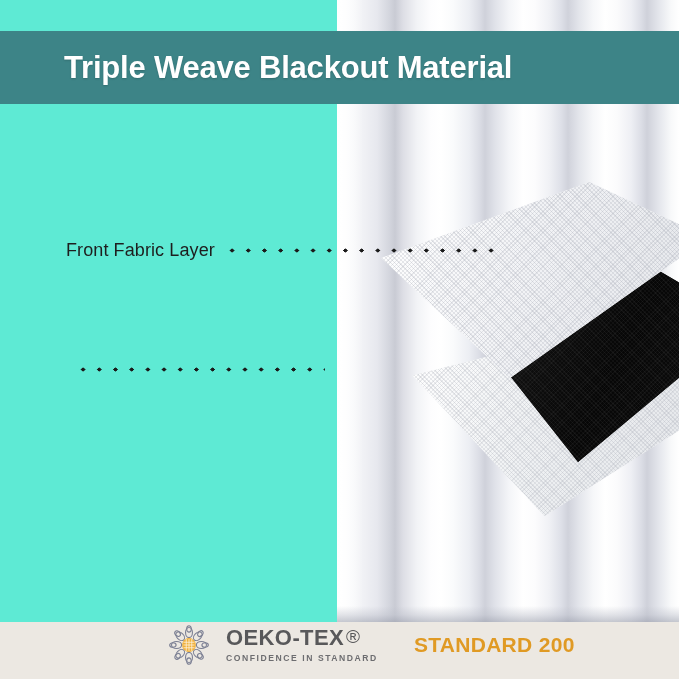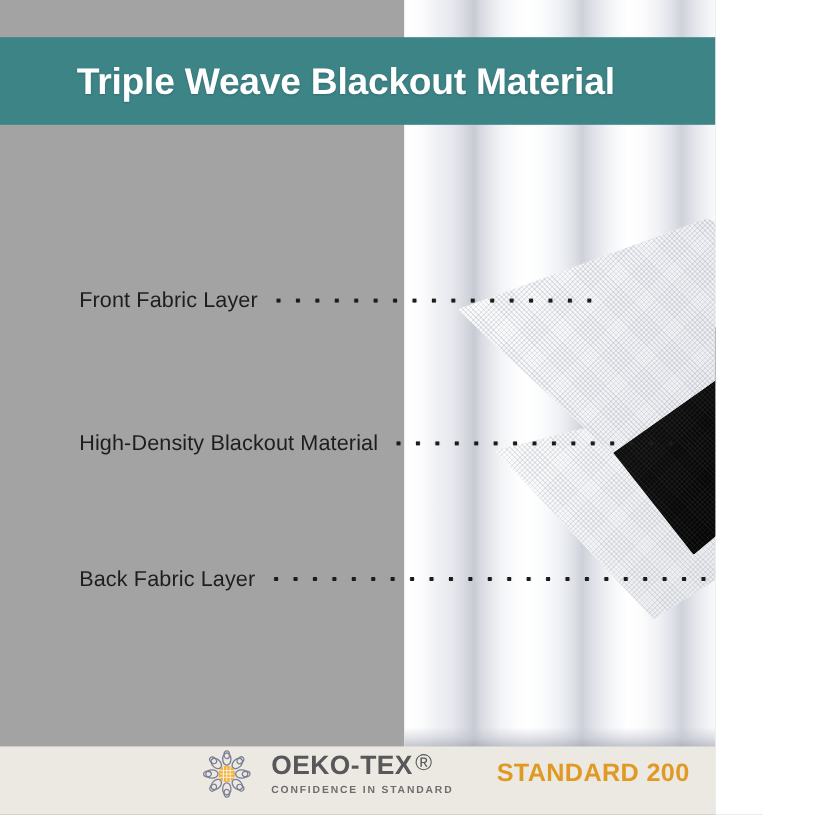--- a/index.html
+++ b/index.html
@@ -4,22 +4,22 @@
 <style>
   html,body{margin:0;padding:0;}
   body{
     width:679px;height:679px;
     background:#ffffff;
     font-family:"Liberation Sans", sans-serif;
     overflow:hidden;
   }
   .canvas{
     position:relative;
-    width:596px;height:679px;
-    background:#a3a3a3;
+    width:679px;height:679px;
+    background:#5eead4;
     overflow:hidden;
   }
 
   
   .curtain{
     position:absolute;
     left:337px;top:0;width:342px;height:622px;
     background:
       linear-gradient(90deg,
         #ffffff 0px,
@@ -201,28 +201,23 @@
   <div class="banner">
     <div class="banner-title">Triple Weave Blackout Material</div>
   </div>
 
   <div class="callout c1">
     <span class="callout-text">Front Fabric Layer</span>
     <span class="leader"></span>
   </div>
 
   <div class="callout c2">
-    <span class="callout-text">High-Density Blackout Material</span>
     <span class="leader"></span>
   </div>
 
-  <div class="callout c3">
-    <span class="callout-text">Back Fabric Layer</span>
-    <span class="leader"></span>
-  </div>
 
   <div class="footer">
     <div class="cert">
 
       <svg class="cert-logo" viewBox="0 0 100 100">
         <g stroke="#7b7f93" stroke-width="2.4" fill="none">
           <g transform="translate(50,50)">
             <g>
               <ellipse cx="0" cy="-27" rx="7.5" ry="11"></ellipse>
               <ellipse cx="0" cy="-35" rx="5" ry="7"></ellipse>

